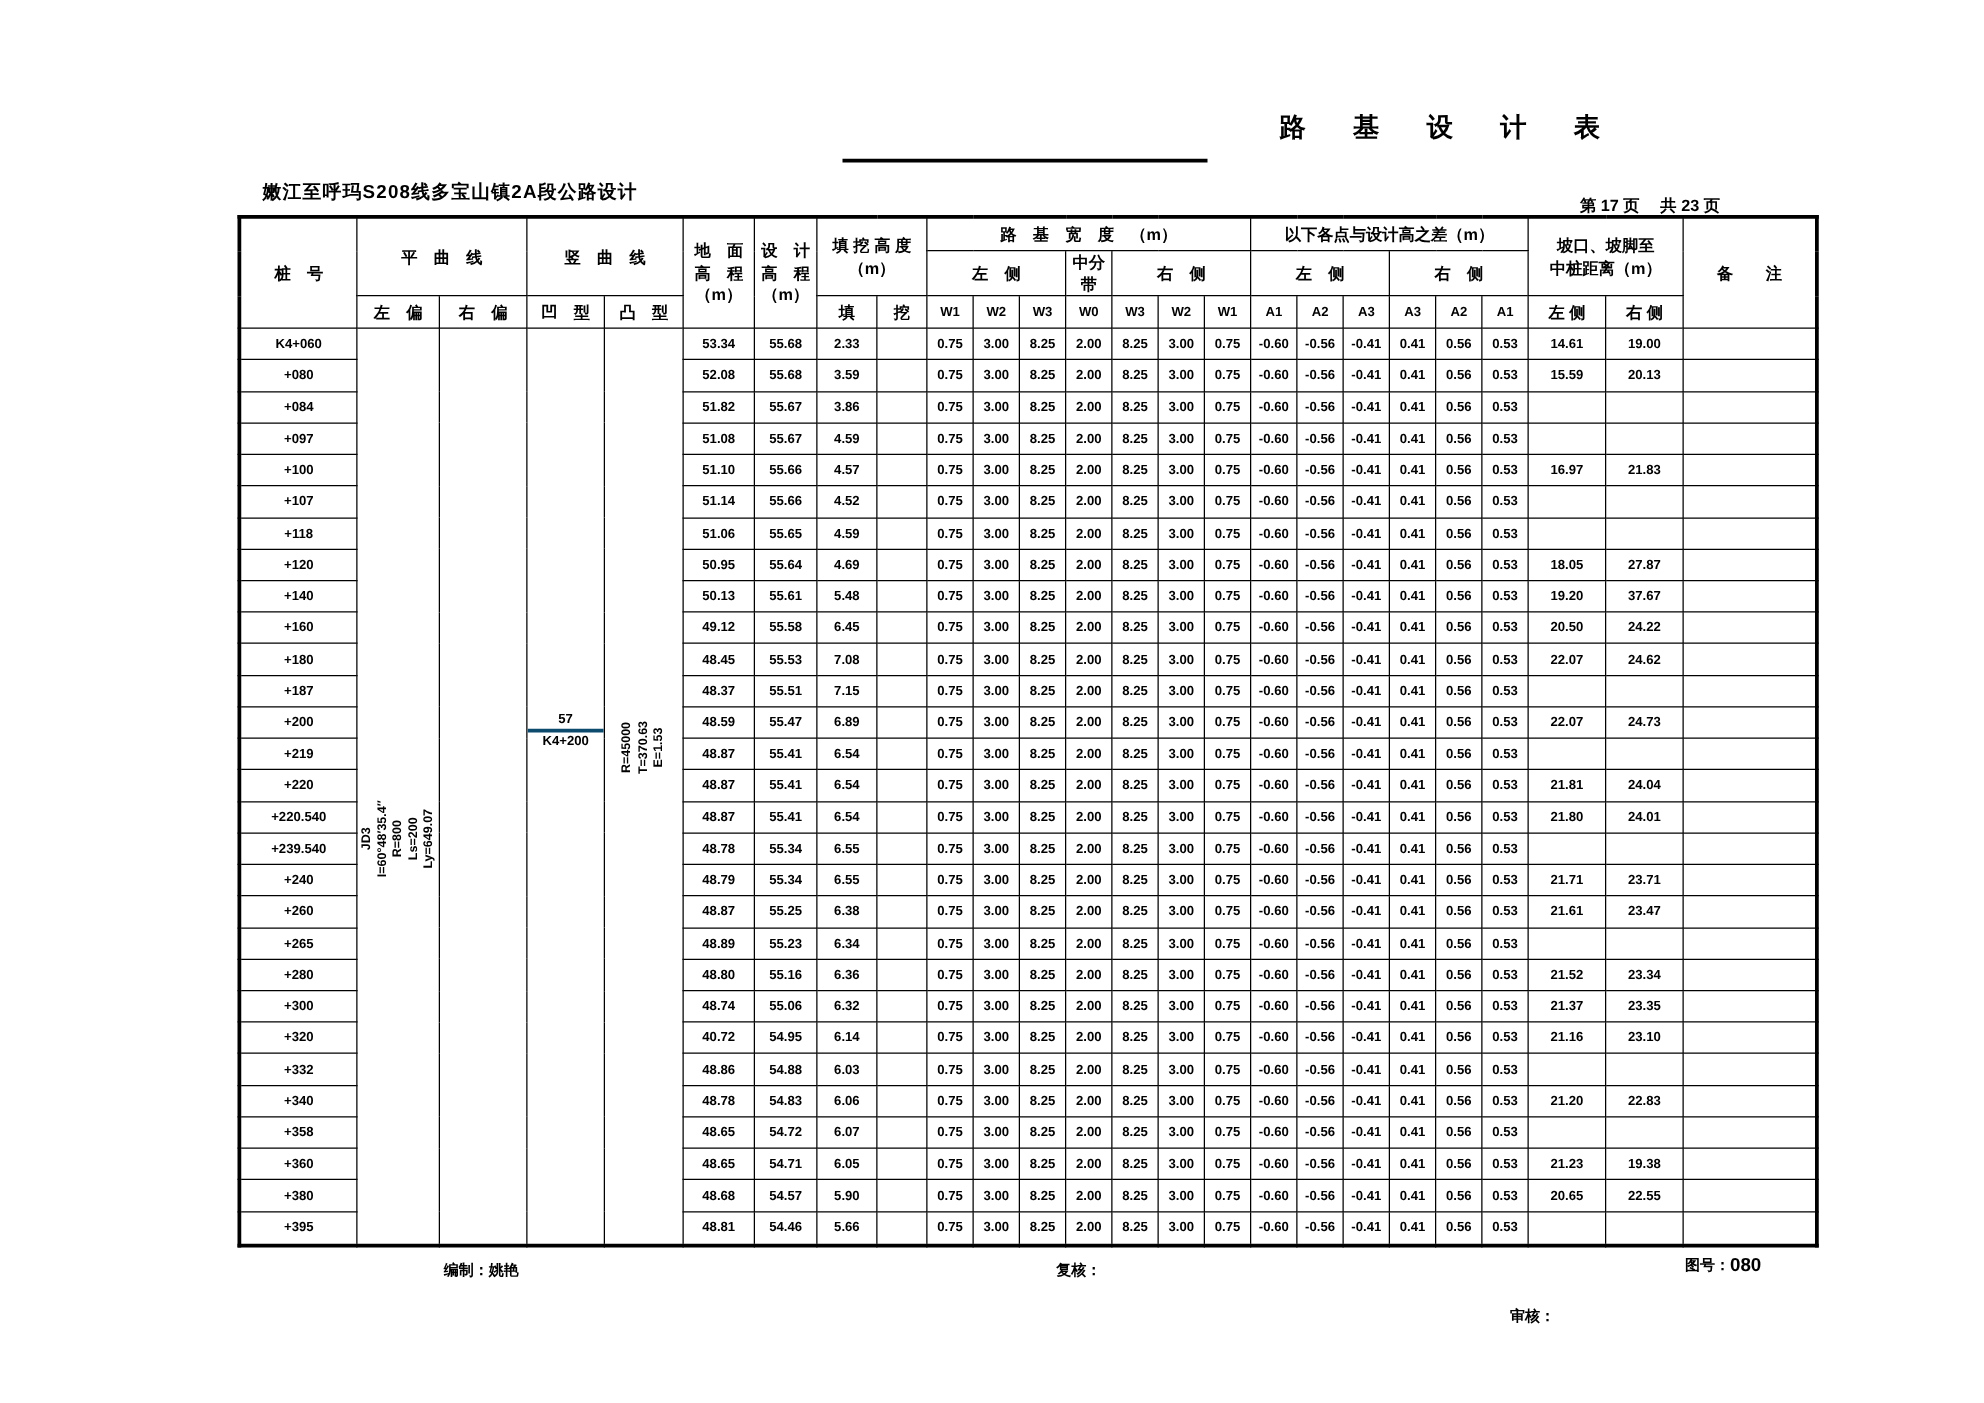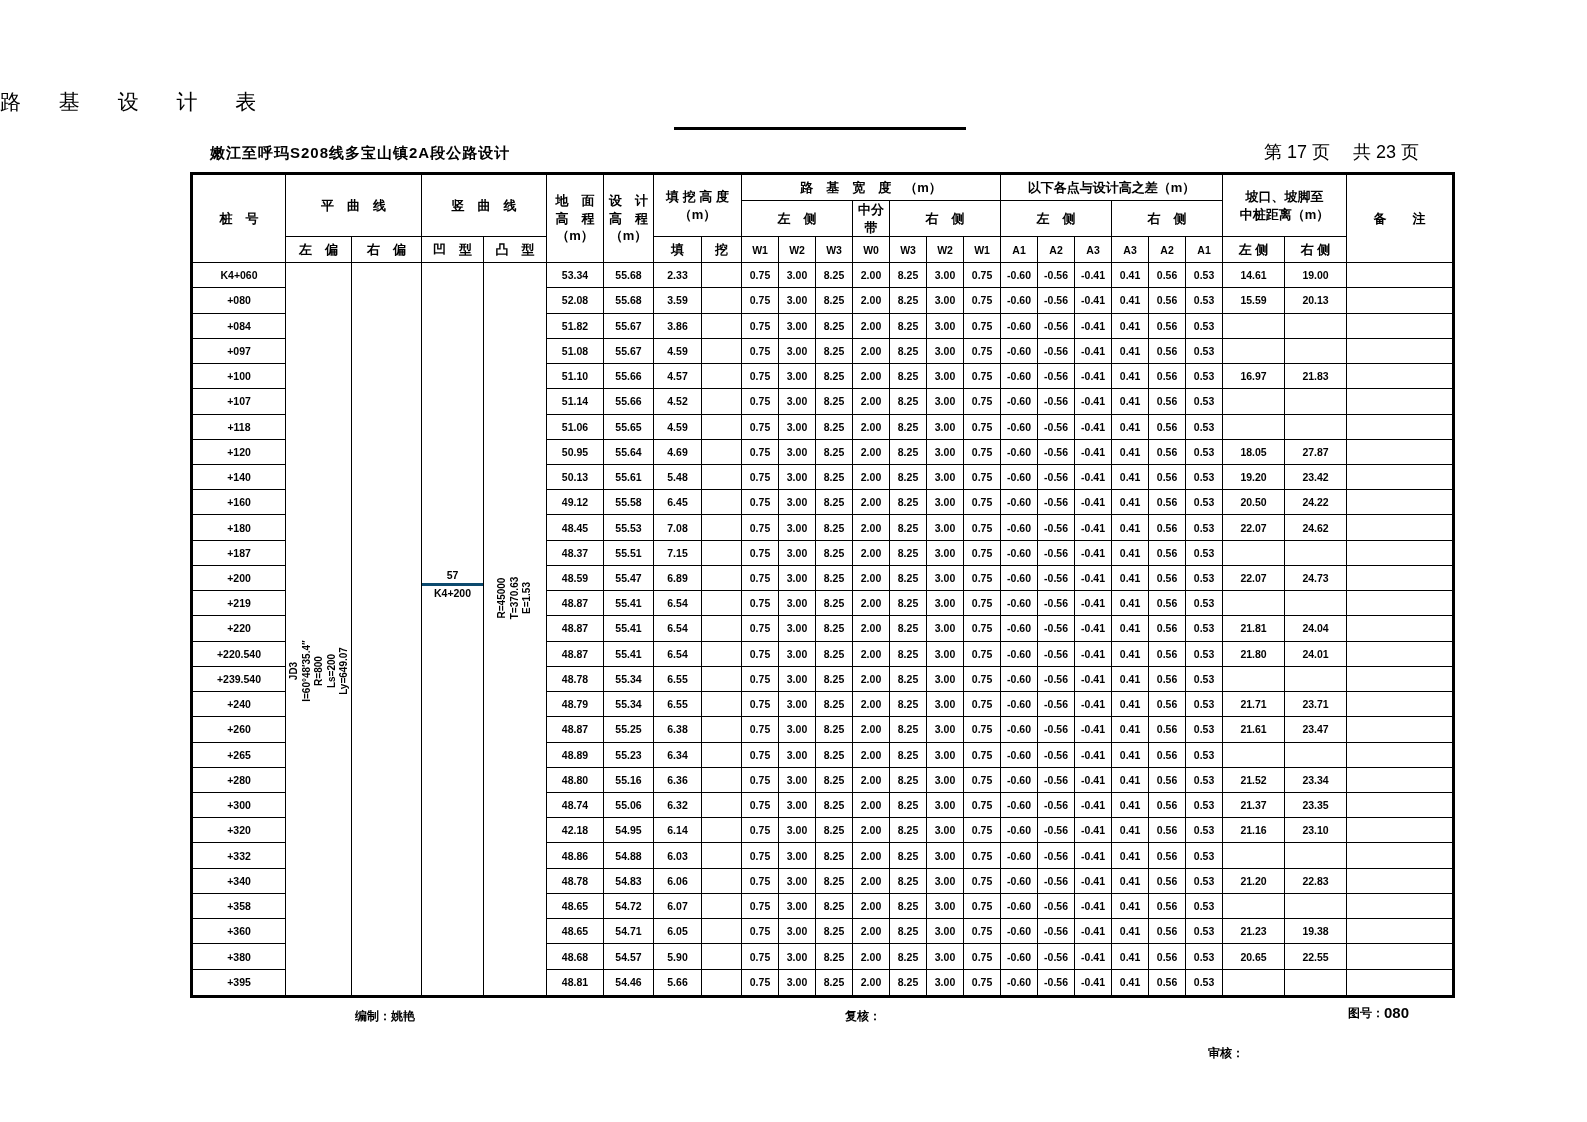--- a/index.html
+++ b/index.html
@@ -2,26 +2,26 @@
 <html><head>
 <meta charset="utf-8">
 <style>
   * { margin:0; padding:0; box-sizing:border-box; }
   html,body { background:#ffffff; }
   body {
     width:1587px; height:1122px; position:relative;
     font-family:"Liberation Sans", sans-serif; color:#000;
   }
   .title {
-    position:absolute; top:88px; left:0; width:1296px; text-align:left;
-    font-size:21px; font-weight:normal; letter-spacing:16px;
+    position:absolute; top:88px; left:0; width:1296px; text-align:right;
+    font-size:21px; font-weight:bold; letter-spacing:16px;
   }
   .title-underline { position:absolute; top:127px; left:674px; width:292px; height:3px; background:#000; }
   .subtitle { position:absolute; top:144px; left:210px; font-size:15px; font-weight:bold; letter-spacing:1px; }
-  .page-info { position:absolute; top:140px; left:1264px; font-size:18px; font-weight:normal; }
+  .page-info { position:absolute; top:156px; left:1264px; font-size:13px; font-weight:bold; }
 
   table.main {
     position:absolute; top:172px; left:190px; width:1262px; height:826px;
     border-collapse:collapse; table-layout:fixed; border:3px solid #000;
   }
   th, td {
     border:1px solid #000; text-align:center; vertical-align:middle;
     padding:0; font-weight:bold; overflow:hidden;
   }
   th { font-size:13px; line-height:1.35; }
@@ -363,21 +363,21 @@
         <td>8.25</td>
         <td>3.00</td>
         <td>0.75</td>
         <td>-0.60</td>
         <td>-0.56</td>
         <td>-0.41</td>
         <td>0.41</td>
         <td>0.56</td>
         <td>0.53</td>
         <td>19.20</td>
-        <td>23.42</td>
+        <td>37.67</td>
         <td></td>
       </tr>
       <tr>
         <td>+160</td>
         <td>49.12</td>
         <td>55.58</td>
         <td>6.45</td>
         <td></td>
         <td>0.75</td>
         <td>3.00</td>
@@ -667,21 +667,21 @@
         <td>-0.41</td>
         <td>0.41</td>
         <td>0.56</td>
         <td>0.53</td>
         <td>21.37</td>
         <td>23.35</td>
         <td></td>
       </tr>
       <tr>
         <td>+320</td>
-        <td>42.18</td>
+        <td>40.72</td>
         <td>54.95</td>
         <td>6.14</td>
         <td></td>
         <td>0.75</td>
         <td>3.00</td>
         <td>8.25</td>
         <td>2.00</td>
         <td>8.25</td>
         <td>3.00</td>
         <td>0.75</td>

